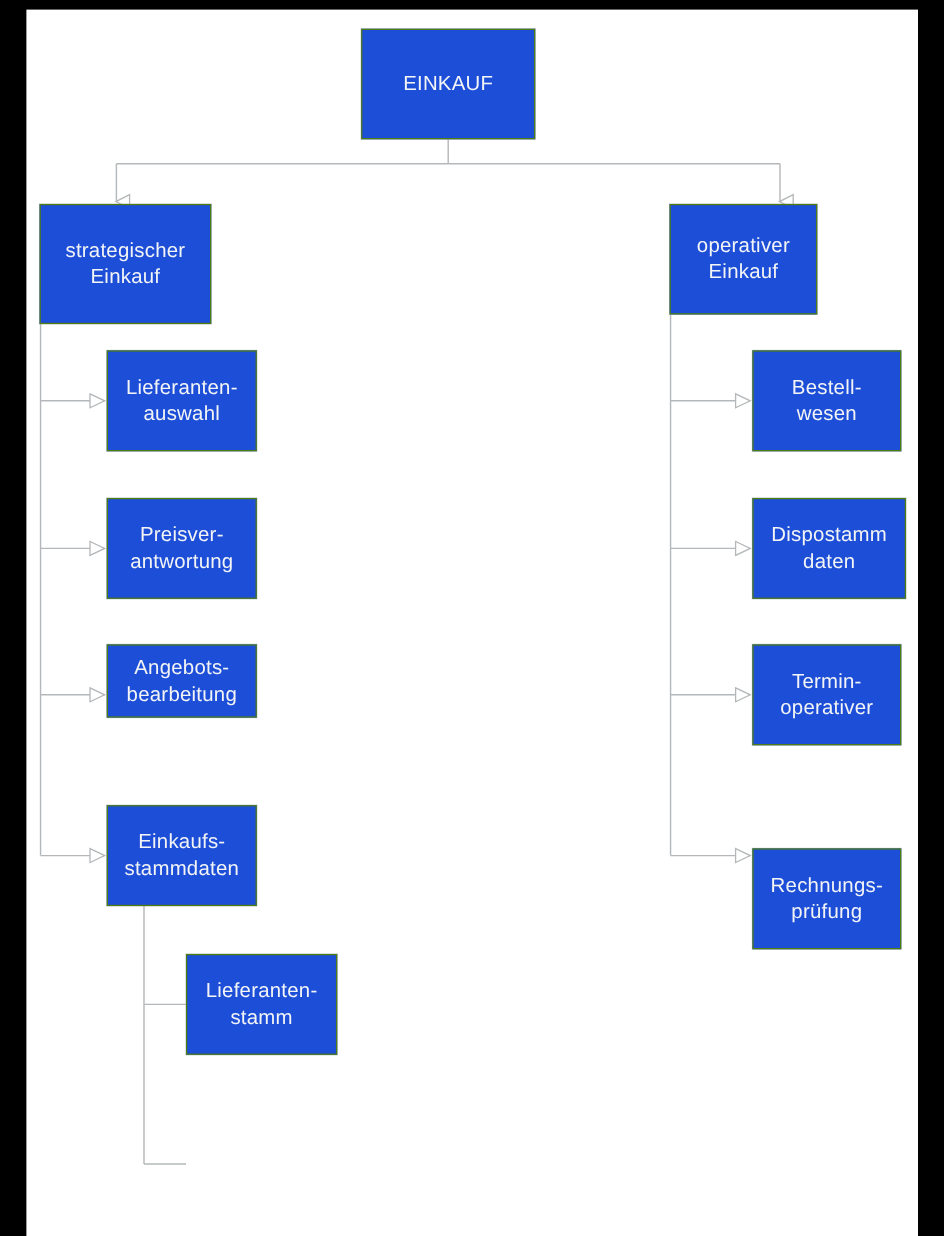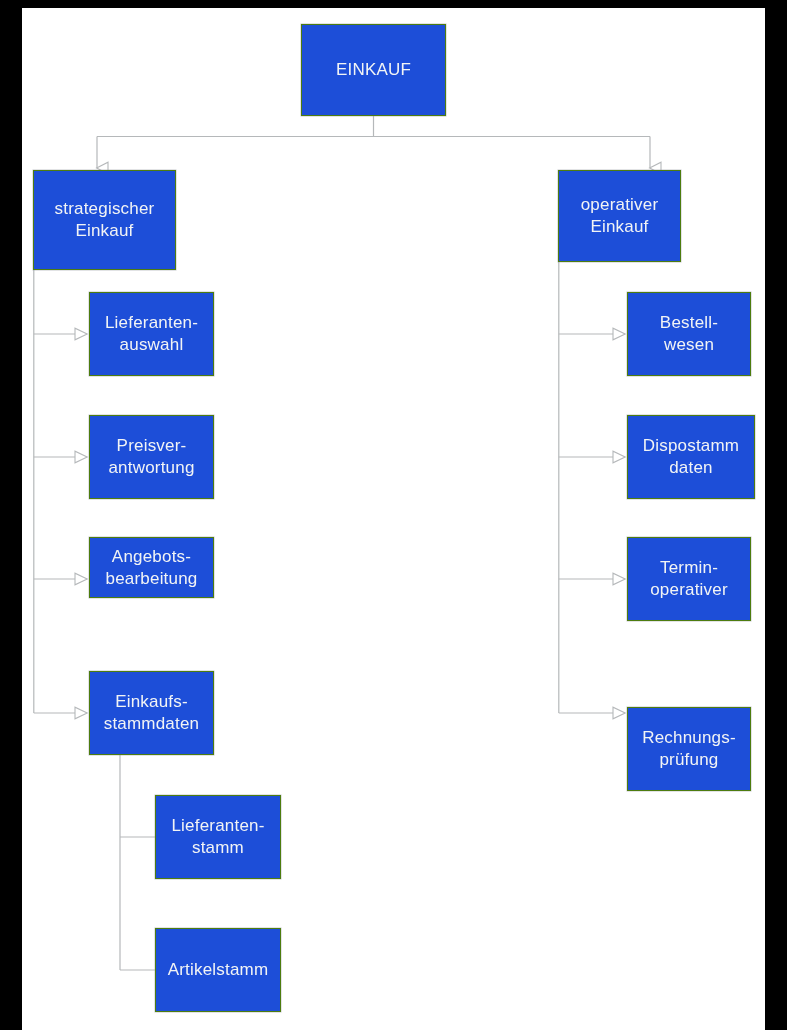--- a/index.html
+++ b/index.html
@@ -131,16 +131,15 @@
 
     <div class="node level2" style="left:605px; top:529px; width:124px; height:84px;">Termin-
 operativer</div>
 
     <div class="node level2" style="left:605px; top:663px; width:124px; height:84px;margin-top:36px;">Rechnungs-
 prüfung</div>
 
     <div class="node level3" style="left:133px; top:787px; width:126px; height:84px;">Lieferanten-
 stamm</div>
 
-    <div class="node level3" style="left:133px; top:920px; width:126px; height:84px;">Artikelstamm</div>
 
   </div>
 </div>
 
 </body></html>

